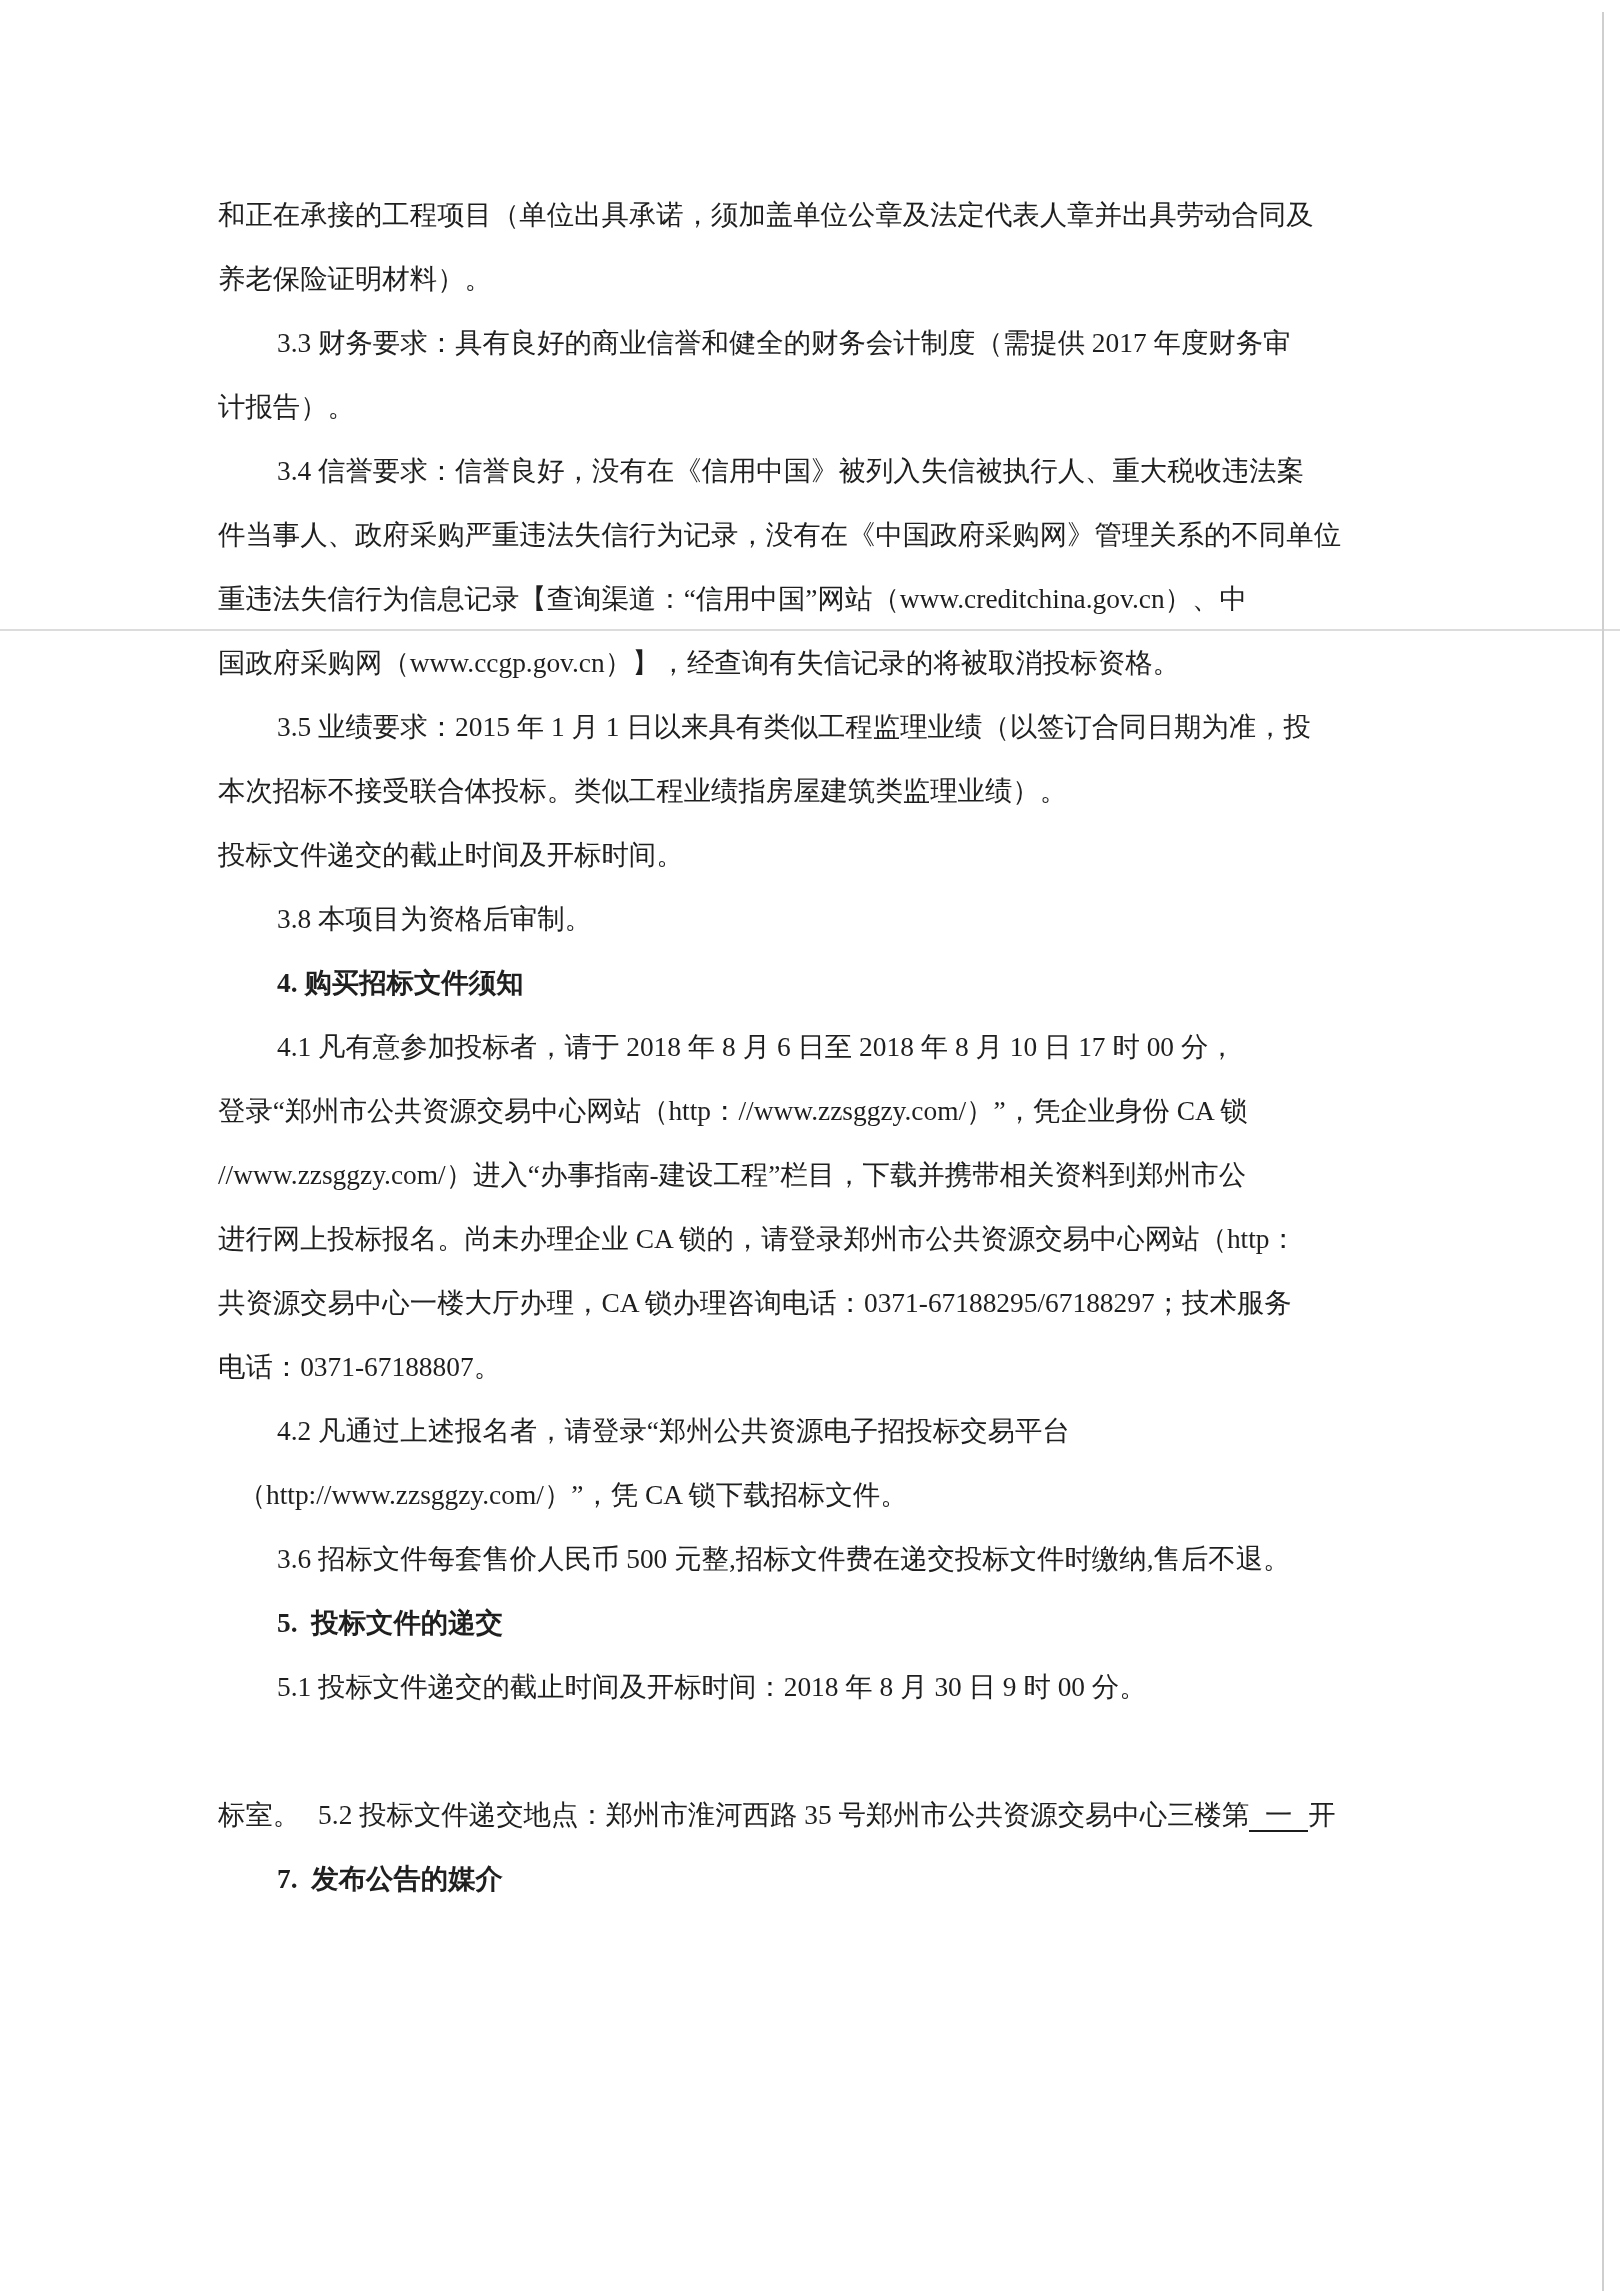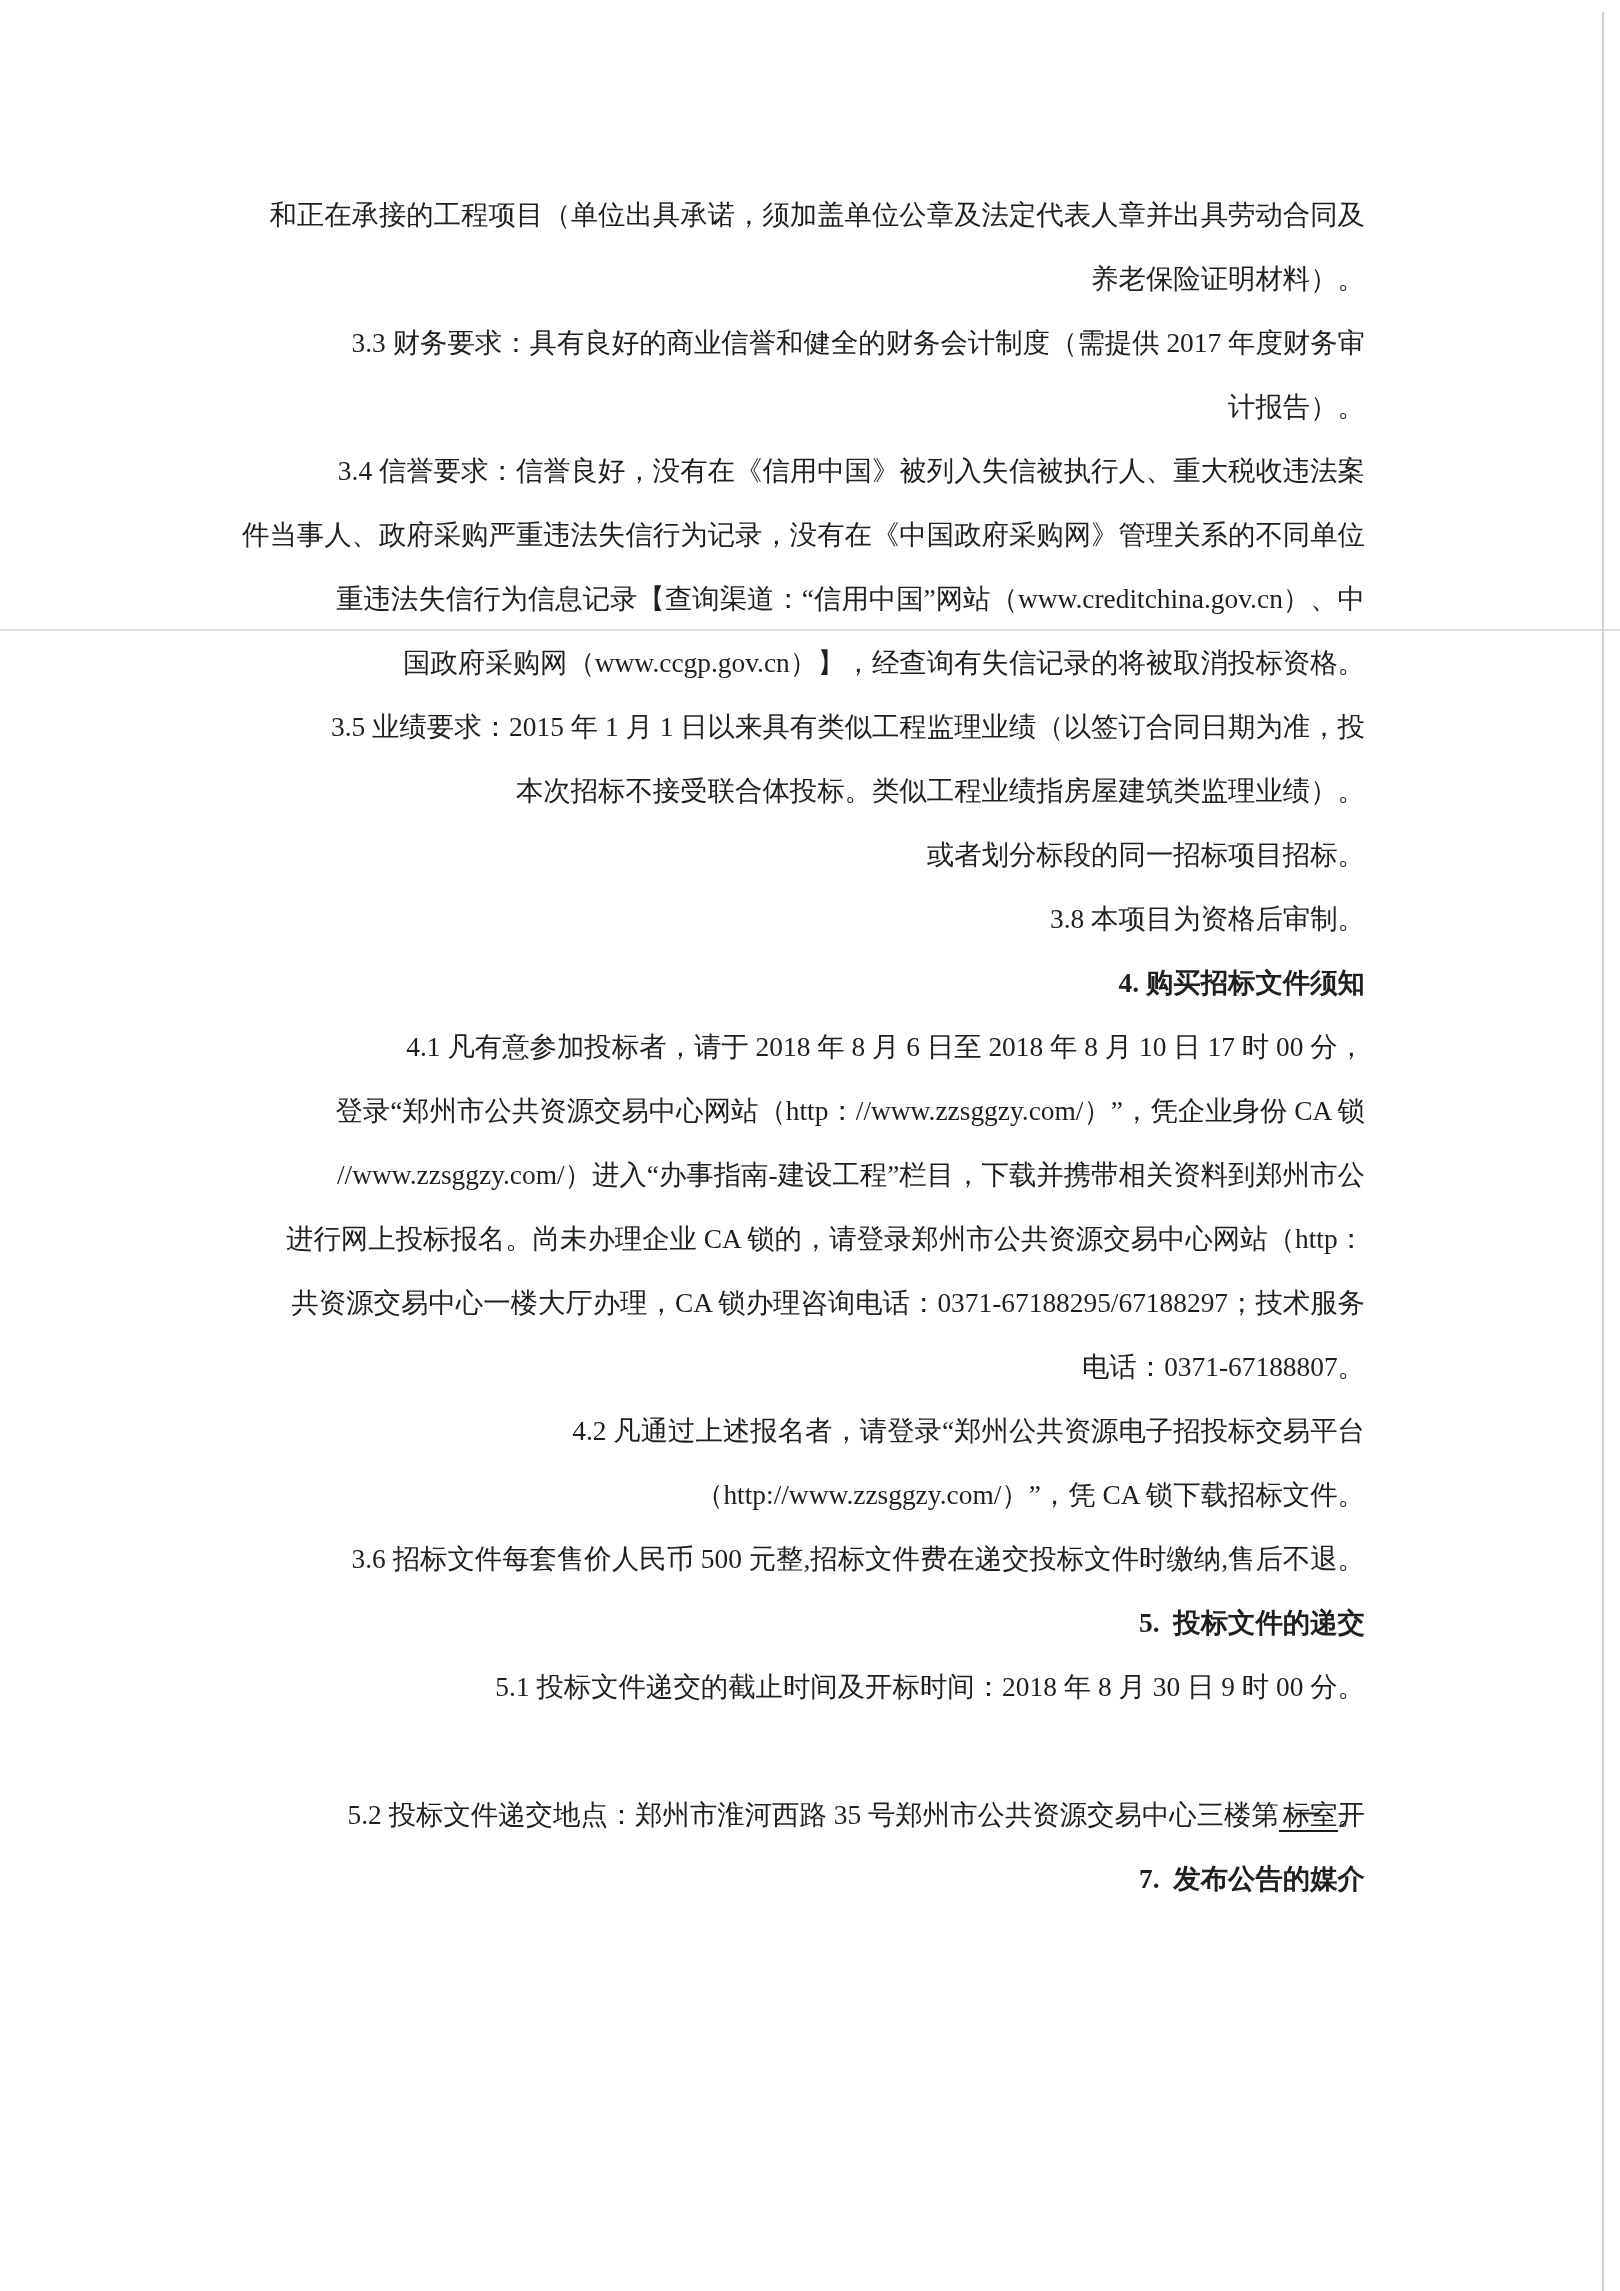--- a/index.html
+++ b/index.html
@@ -14,21 +14,20 @@
   #text-block{
     position:absolute;
     left:218px;top:183px;
     width:1147px;
     font-size:27.4px;
     line-height:64px;
   }
   .line{
     white-space:pre;
     height:64px;
-    text-align:right;
   }
   .indent{padding-left:59px;}
   .indent-sm{padding-left:20.6px;}
   .bold{font-weight:700;}
   .u-blank{
     border-bottom:2.9px solid #1c1c1c;
     padding:0 15.7px;
   }
   
   #scan-hline{
@@ -53,21 +52,21 @@
     <div class="line">和正在承接的工程项目（单位出具承诺，须加盖单位公章及法定代表人章并出具劳动合同及</div>
     <div class="line">养老保险证明材料）。</div>
     <div class="line indent">3.3 财务要求：具有良好的商业信誉和健全的财务会计制度（需提供 2017 年度财务审</div>
     <div class="line">计报告）。</div>
     <div class="line indent">3.4 信誉要求：信誉良好，没有在《信用中国》被列入失信被执行人、重大税收违法案</div>
     <div class="line">件当事人、政府采购严重违法失信行为记录，没有在《中国政府采购网》管理关系的不同单位</div>
     <div class="line">重违法失信行为信息记录【查询渠道：“信用中国”网站（www.creditchina.gov.cn）、中</div>
     <div class="line">国政府采购网（www.ccgp.gov.cn）】，经查询有失信记录的将被取消投标资格。</div>
     <div class="line indent">3.5 业绩要求：2015 年 1 月 1 日以来具有类似工程监理业绩（以签订合同日期为准，投</div>
     <div class="line">本次招标不接受联合体投标。类似工程业绩指房屋建筑类监理业绩）。</div>
-    <div class="line">或者划分标段的同一招标项目招标。</div>
+    <div class="line">投标文件递交的截止时间及开标时间。</div>
     <div class="line indent">3.8 本项目为资格后审制。</div>
     <div class="line indent bold">4. 购买招标文件须知</div>
     <div class="line indent">4.1 凡有意参加投标者，请于 2018 年 8 月 6 日至 2018 年 8 月 10 日 17 时 00 分，</div>
     <div class="line">登录“郑州市公共资源交易中心网站（http：//www.zzsggzy.com/）”，凭企业身份 CA 锁</div>
     <div class="line">//www.zzsggzy.com/）进入“办事指南-建设工程”栏目，下载并携带相关资料到郑州市公</div>
     <div class="line">进行网上投标报名。尚未办理企业 CA 锁的，请登录郑州市公共资源交易中心网站（http：</div>
     <div class="line">共资源交易中心一楼大厅办理，CA 锁办理咨询电话：0371-67188295/67188297；技术服务</div>
     <div class="line">电话：0371-67188807。</div>
     <div class="line indent">4.2 凡通过上述报名者，请登录“郑州公共资源电子招投标交易平台</div>
     <div class="line indent-sm">（http://www.zzsggzy.com/）”，凭 CA 锁下载招标文件。</div>

